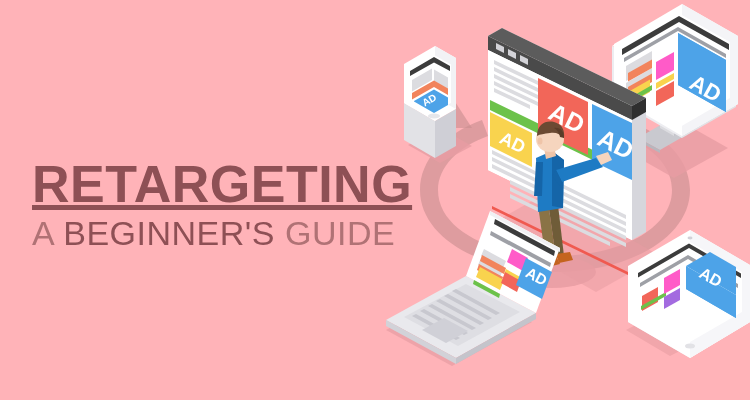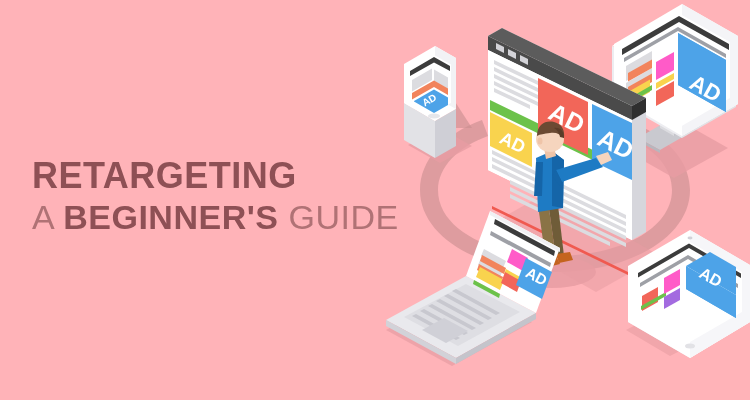--- a/index.html
+++ b/index.html
@@ -19,41 +19,42 @@
   
   .headline-block {
     position: absolute;
     left: 32px;
     top: 158px;
     width: 400px;
   }
   .headline-main {
     font-family: "Liberation Sans", sans-serif;
     font-weight: bold;
-    font-size: 36px;
+    font-size: 52px;
     letter-spacing: 0.5px;
     color: #8E5055;
     line-height: 1.0;
     white-space: nowrap;
+    text-decoration: underline;
   }
   .headline-sub {
     margin-top: 6px;
     white-space: nowrap;
     line-height: 1.0;
   }
   .sub-light {
     font-family: "Liberation Sans", sans-serif;
     font-weight: normal;
     font-size: 34px;
     color: #B07275;
     letter-spacing: 0.5px;
   }
   .sub-bold {
     font-family: "Liberation Sans", sans-serif;
-    font-weight: bold;
+    font-weight: normal;
     font-size: 34px;
     color: #8E5055;
     letter-spacing: 0.5px;
   }
 
   
   .scene {
     position: absolute;
     left: 360px;
     top: 0;

